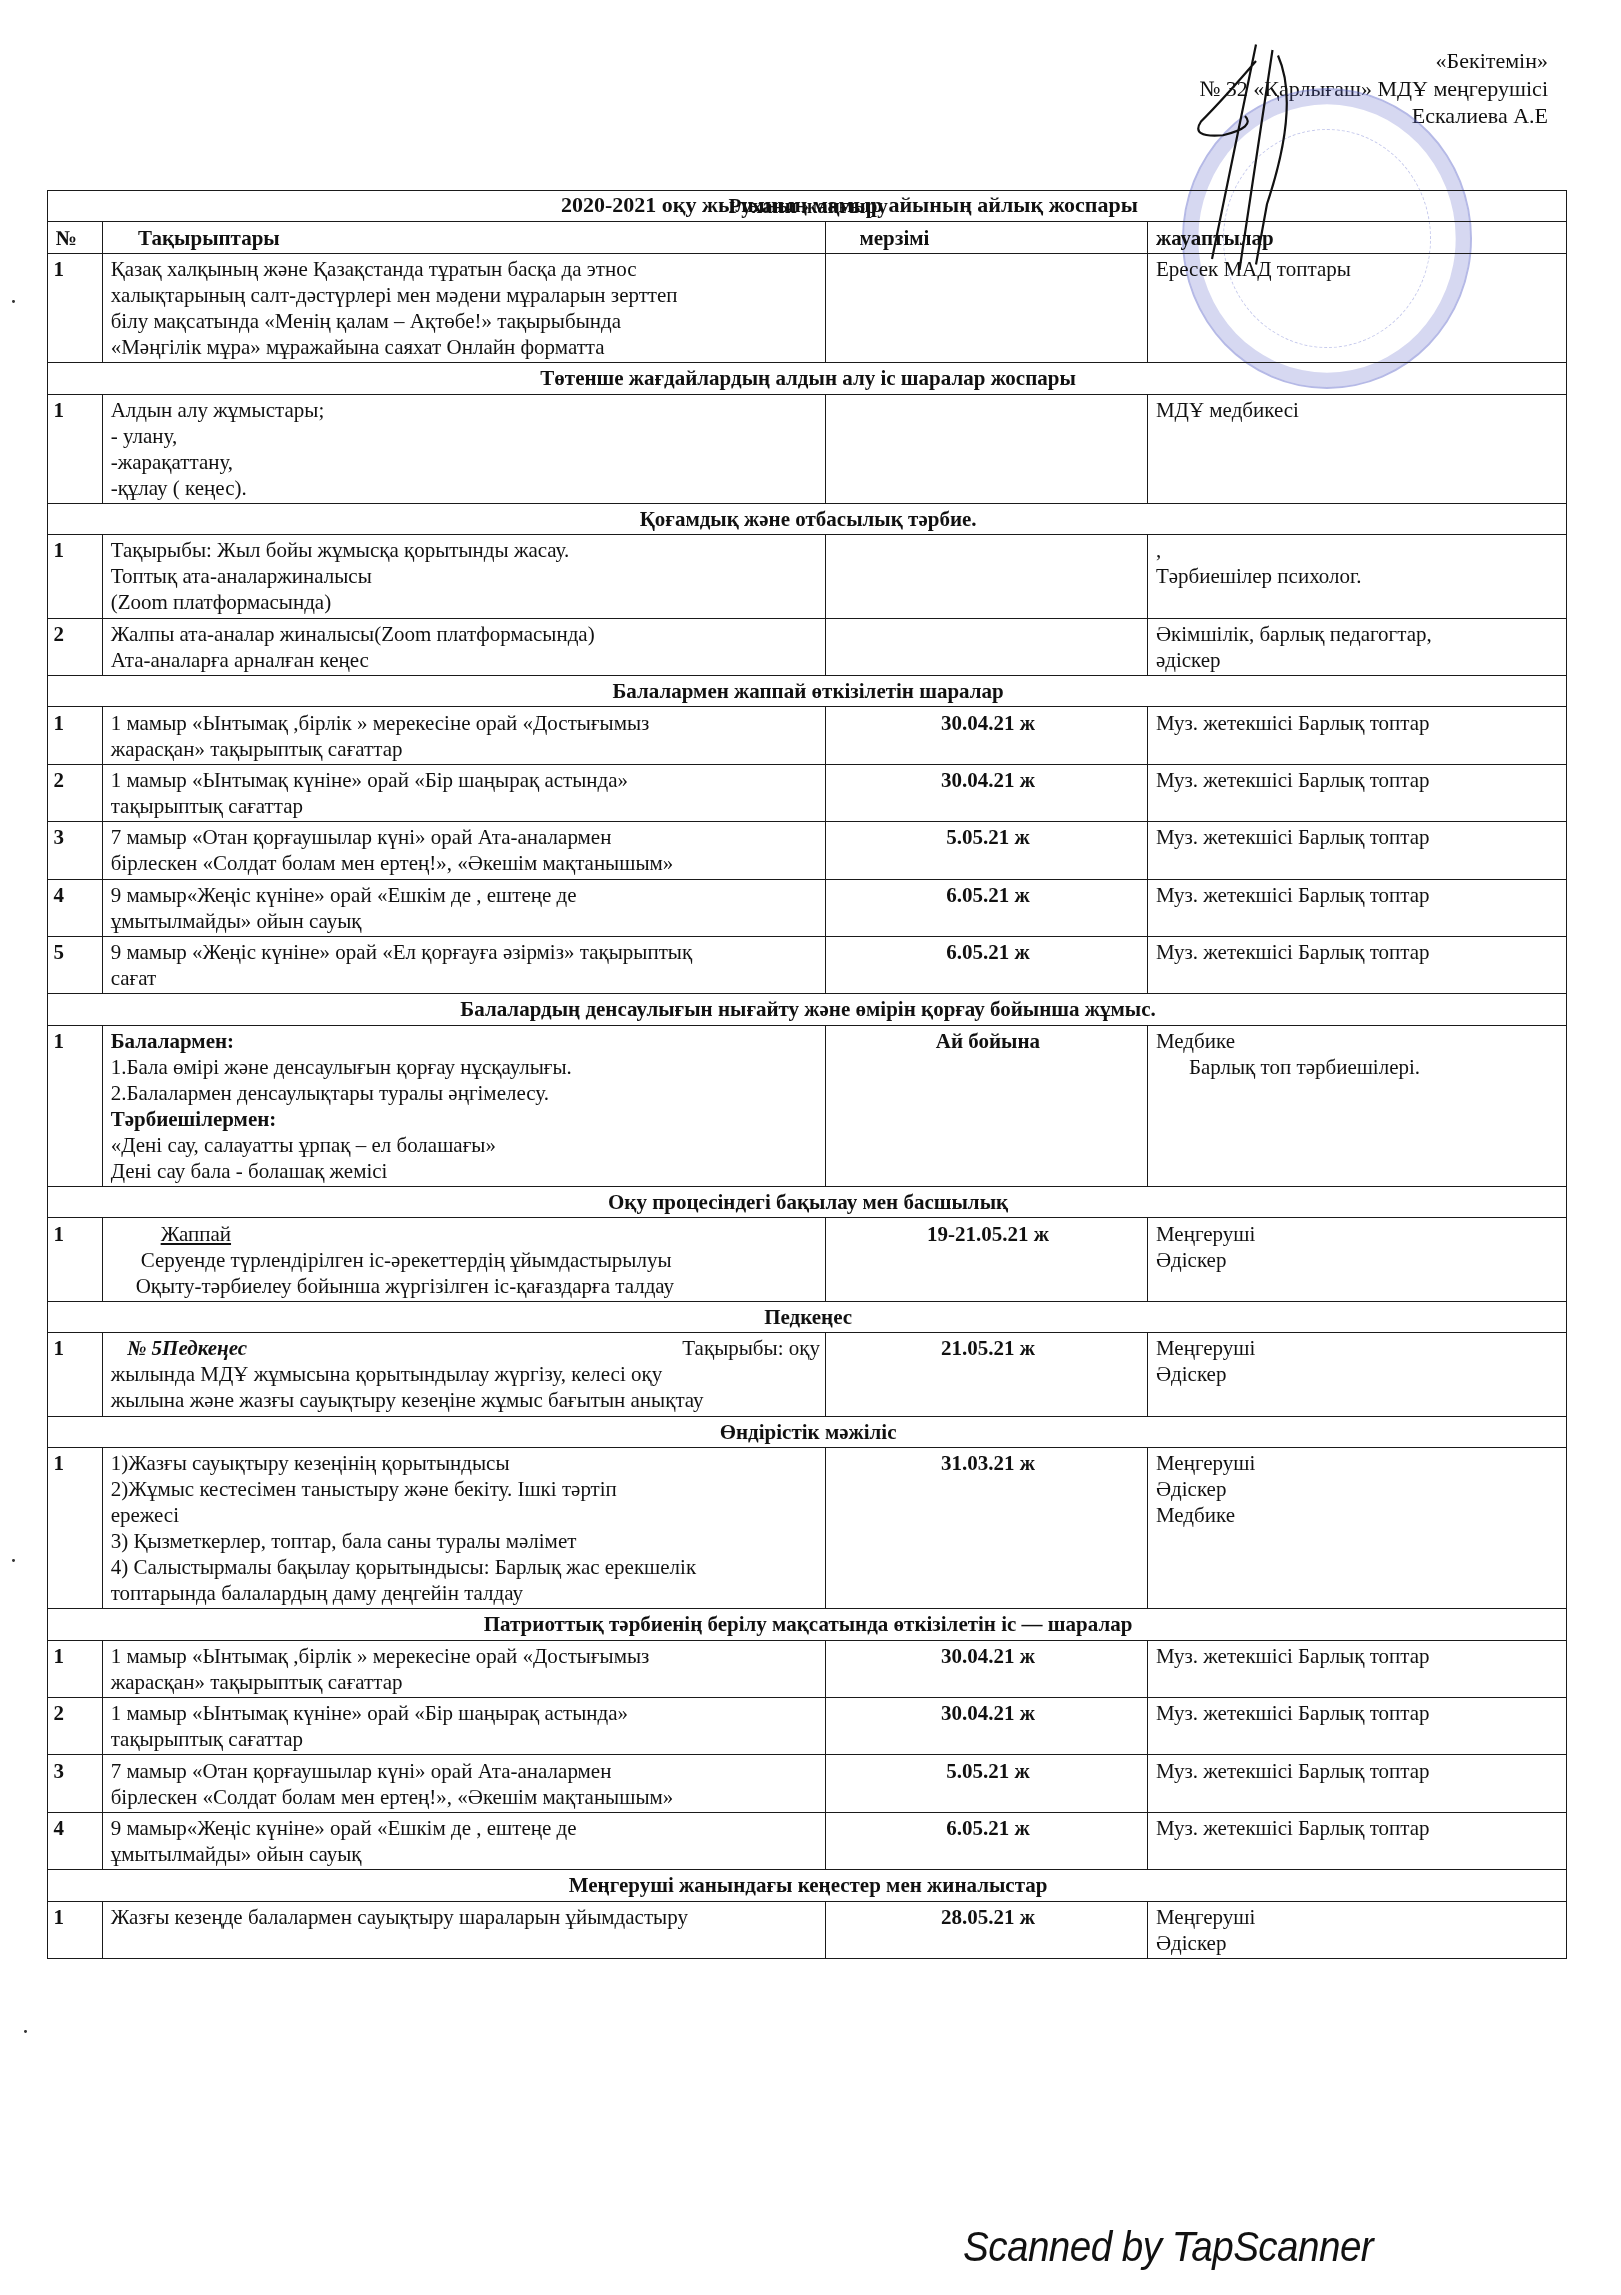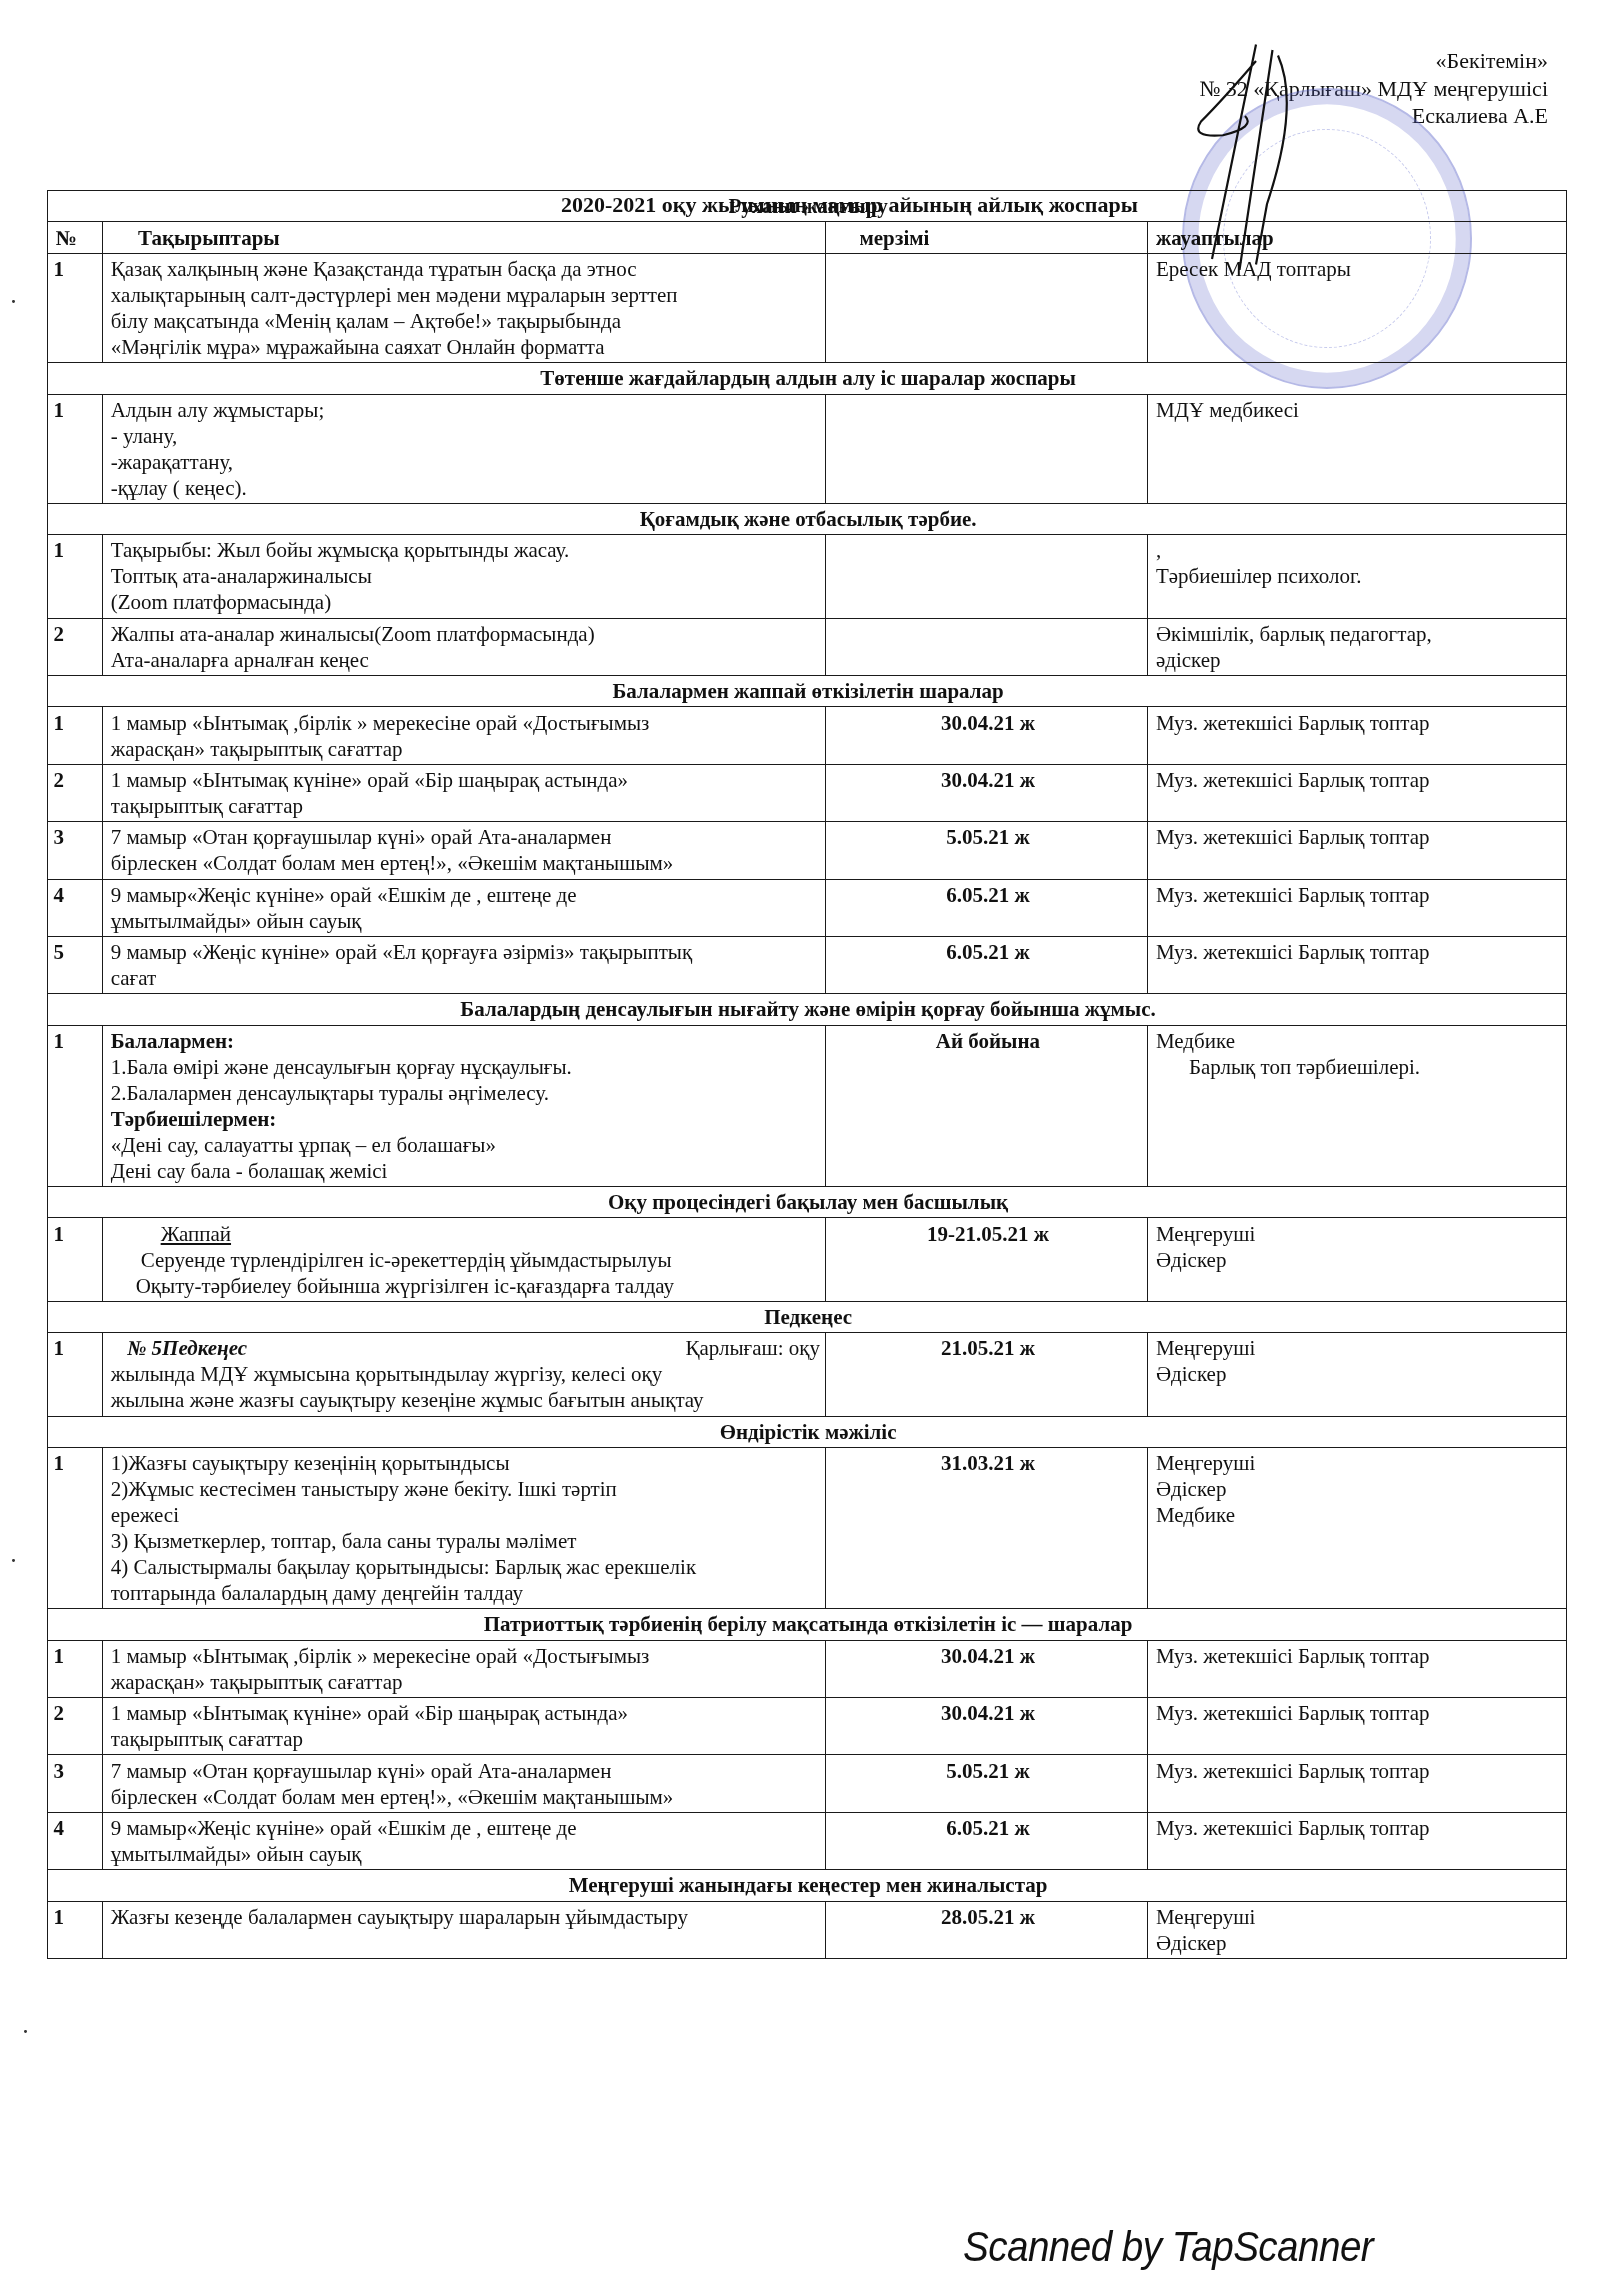--- a/index.html
+++ b/index.html
@@ -239,21 +239,21 @@
         </td>
       </tr>
       <tr class="section-row">
         <td colspan="4">Педкеңес</td>
       </tr>
       <tr>
         <td class="num">1</td>
         <td>
           <div class="flex-between">
             <span class="italic-bold" style="padding-left: 16.5px;">№ 5Педкеңес</span>
-            <span>Қарлығаш: оқу</span>
+            <span>Тақырыбы: оқу</span>
           </div>
           <span class="line">жылында МДҰ жұмысына қорытындылау жүргізу, келесі оқу</span>
           <span class="line">жылына және жазғы сауықтыру кезеңіне жұмыс бағытын анықтау</span>
         </td>
         <td class="date">21.05.21 ж</td>
         <td>
           <span class="line">Меңгеруші</span>
           <span class="line">Әдіскер</span>
         </td>
       </tr>

